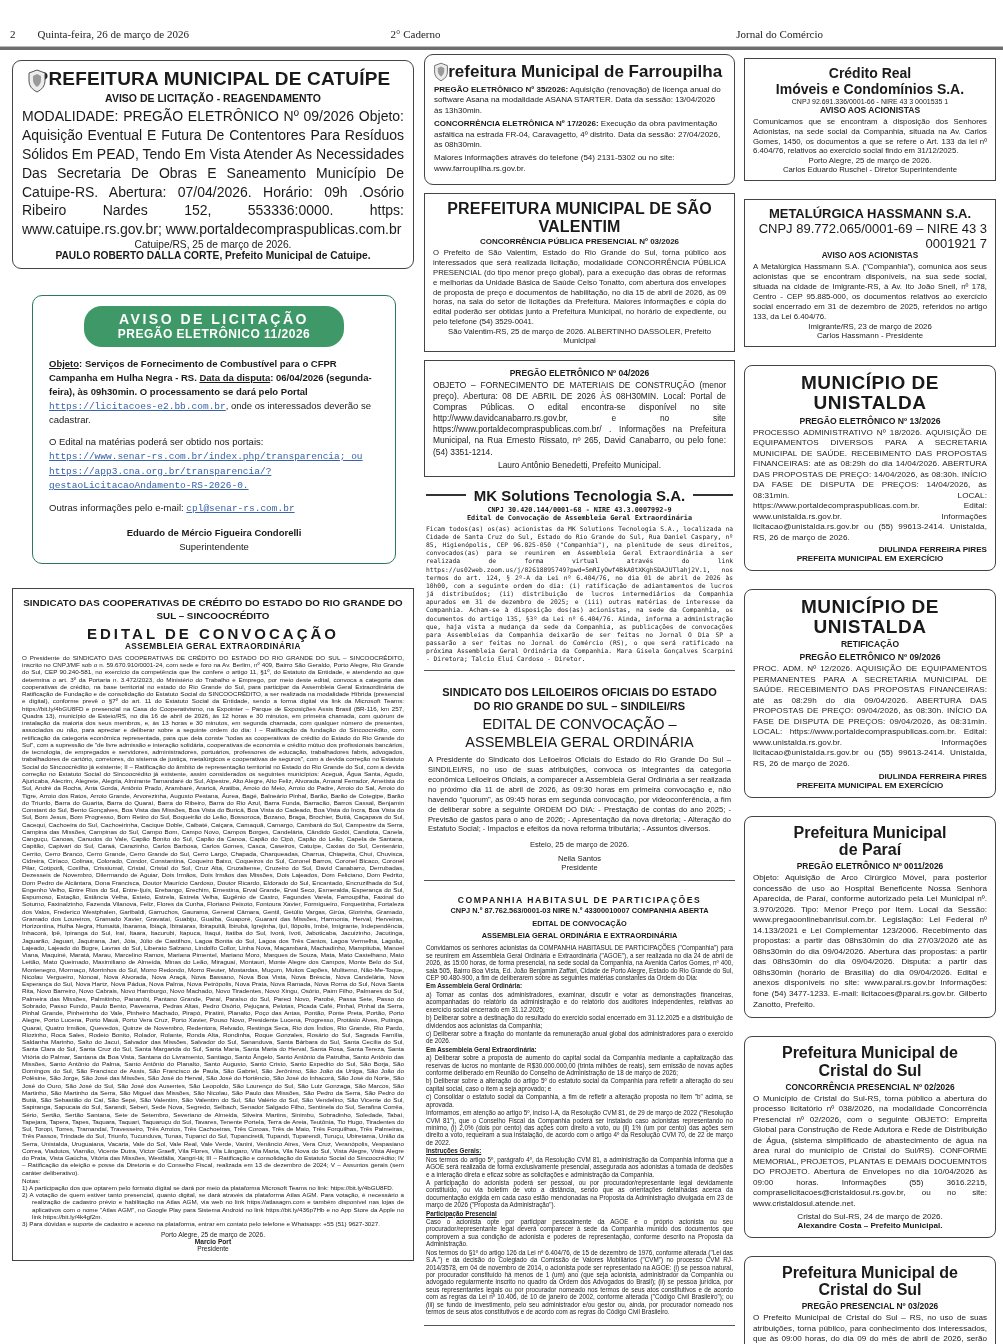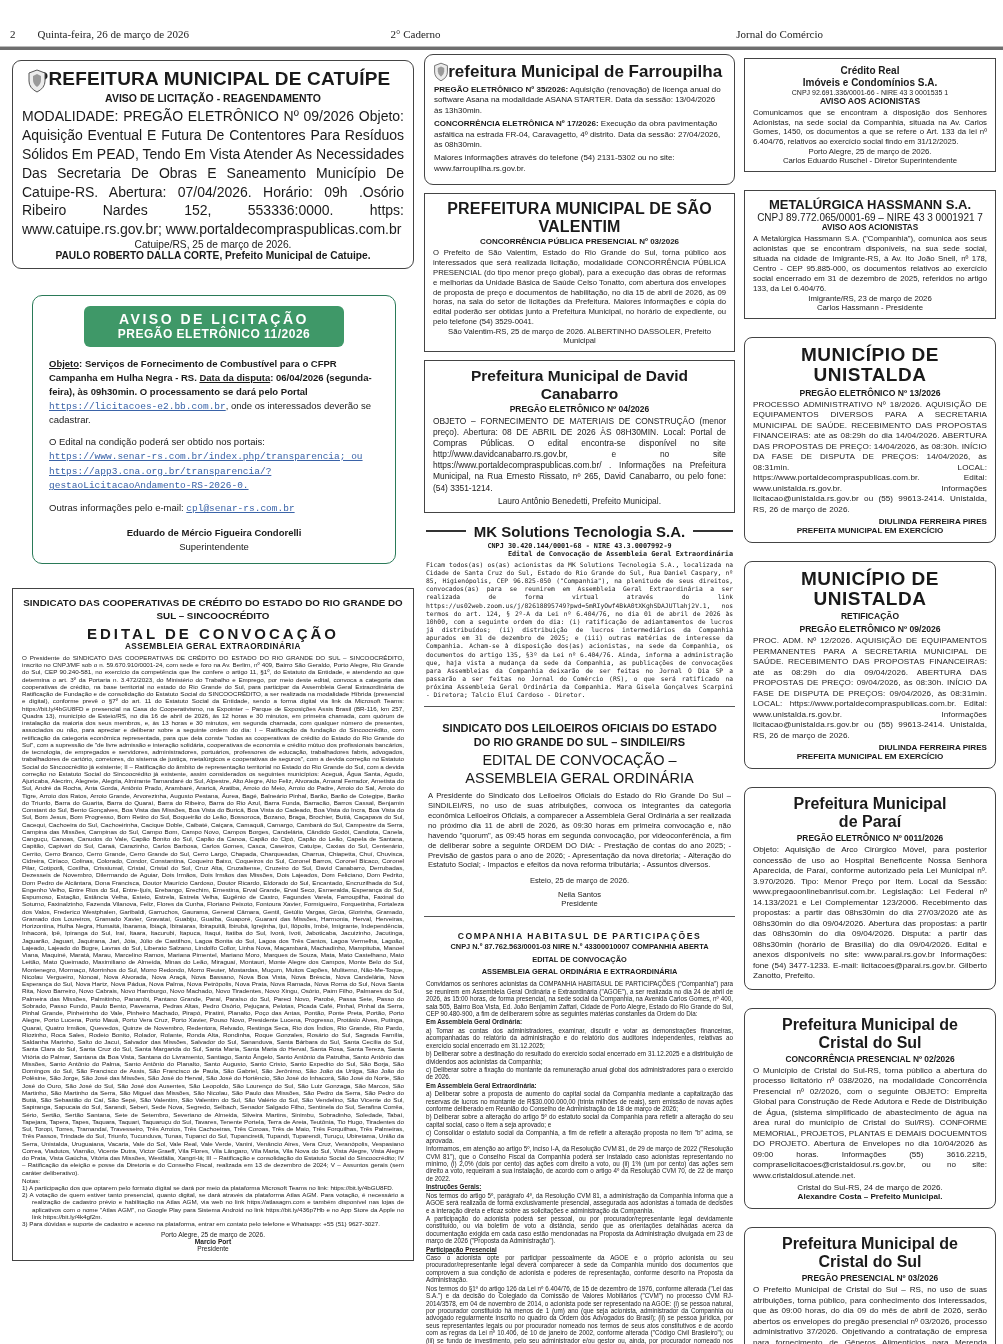--- a/index.html
+++ b/index.html
@@ -34,21 +34,21 @@
   #catuipe .sig1, #catuipe .sig2 { font-size:10.2px; text-align:center; }
   #catuipe .sig2 { font-weight:bold; }
 
   
   #senar { margin:26px 18px 0 20px; border:1.5px solid #2a7a58; border-radius:10px; overflow:hidden; background:#fff; }
   #senar .band { background:#1e6b50; color:#fff; display:flex; align-items:center; padding:7px 10px; min-height:44px; }
   #senar .logotxt { font-size:23px; font-weight:bold; letter-spacing:1px; margin-left:6px; }
   #senar .vsep { width:1px; align-self:stretch; background:#cfe6d8; margin:2px 12px; }
   #senar .orgl1 { font-size:11px; font-weight:bold; }
   #senar .orgl2 { font-size:9.5px; }
-  #senar .banner { width:72%; margin:10px auto 8px; background:#3f9868; border-radius:6px; color:#fff; text-align:center; padding:5px 0 6px; }
+  #senar .banner { width:72%; margin:10px auto 8px; background:#3f9868; border-radius:18px; color:#fff; text-align:center; padding:5px 0 6px; }
   #senar .banner .l1 { font-size:14px; font-weight:bold; letter-spacing:2.5px; }
   #senar .banner .l2 { font-size:12px; font-weight:bold; letter-spacing:.5px; }
   #senar .sbody { padding:2px 16px 10px; font-size:9.5px; line-height:1.45; }
   #senar .sbody p { margin-bottom:8px; }
   #senar a.lk { color:#3a63a8; text-decoration:underline;font-family:Liberation Mono, monospace; }
   #senar .ul { text-decoration:underline; }
   #senar .ssig { text-align:center; font-size:9.5px; margin-top:10px; }
 
   
   #sinco { margin-top:24px; border:1px solid #444; padding:8px 9px; }
@@ -79,50 +79,50 @@
   #dcanabarro h1 { font-size:15.5px; text-align:center; }
   #dcanabarro h2 { font-size:8.5px; text-align:center; margin:1px 0 2px; }
   #dcanabarro .body { font-size:8.4px; line-height:1.32; }
   #dcanabarro .sig { font-size:8.4px; text-align:center; margin-top:2px; }
 
   #mk { margin-top:10px; padding:0 2px 6px; border-bottom:1px solid #555; }
   #mk .titlerow { display:flex; align-items:center; gap:8px; }
   #mk .titlerow .rule { flex:1; border-top:2.5px solid #333; }
   #mk h1 { font-size:15px; font-weight:bold; white-space:nowrap; }
   #mk .cnpj { font-size:6.8px; font-weight:bold; text-align:center; margin-top:2px; font-family:"DejaVu Sans Mono", monospace; }
-  #mk .sub { font-size:6.8px; font-weight:bold; text-align:right; margin-bottom:3px; font-family:"DejaVu Sans Mono", monospace; }
+  #mk .sub { font-size:6.8px; font-weight:bold; text-align:center; margin-bottom:3px; font-family:"DejaVu Sans Mono", monospace; }
   #mk .body { font-size:6.3px; line-height:1.3; text-align:justify; font-family:"DejaVu Sans Mono", monospace; }
 
   #sindilei { margin-top:6px; padding:8px 4px 8px; border-bottom:1px solid #555; }
   #sindilei h1 { font-size:11px; text-align:center; line-height:1.3; }
   #sindilei h2 { font-size:14.5px; font-weight:normal; text-align:center; line-height:1.25; margin:2px 0 4px; }
   #sindilei .body { font-size:7.6px; line-height:1.3; text-align:justify; }
   #sindilei .pd { font-size:7.6px; text-align:center; margin-top:6px; }
   #sindilei .nm { font-size:7.6px; text-align:center; margin-top:5px; }
 
   #habitasul { margin-top:6px; padding:8px 2px 8px; border-bottom:1px solid #555; }
   #habitasul h1 { font-size:8.6px; text-align:center; letter-spacing:1.5px; }
   #habitasul .cnpj { font-size:7.4px; font-weight:bold; text-align:center; margin-top:1px; }
   #habitasul h2 { font-size:7.4px; text-align:center; margin-top:4px; }
   #habitasul h3 { font-size:7.4px; text-align:center; margin:3px 0 4px; }
   #habitasul p { font-size:6.3px; line-height:1.18; text-align:justify; margin-bottom:1px; }
   #habitasul p.hb { font-weight:bold; }
   #habitasul p.hu { font-weight:bold; text-decoration:underline; }
 
   
   #credreal { margin-top:4px; }
-  #credreal h1 { font-size:10px; text-align:center; line-height:1.15; }
+  #credreal h1 { font-size:14px; text-align:center; line-height:1.15; }
   #credreal .cnpj { font-size:7px; text-align:center; margin-top:1px; }
   #credreal h2 { font-size:8.5px; text-align:center; margin-bottom:2px; }
   #credreal .body { font-size:7.8px; line-height:1.25; text-align:justify; }
   #credreal .pd, #credreal .sig { font-size:7.8px; text-align:center; }
 
   #hassmann { margin-top:18px; }
   #hassmann h1 { font-size:13px; text-align:center; }
-  #hassmann .cnpj { font-size:10px; text-align:center; }
+  #hassmann .cnpj { font-size:13px; text-align:right; }
   #hassmann h2 { font-size:8.2px; text-align:center; margin-bottom:2px; }
   #hassmann .body { font-size:7.8px; line-height:1.28; text-align:justify; }
   #hassmann .pd, #hassmann .sig { font-size:7.8px; text-align:center; }
 
   .muni { margin-top:18px; border:1.5px solid #444; border-radius:8px; padding:7px 8px; }
   .muni h1 { font-size:19px; text-align:center; line-height:1.05; letter-spacing:.5px; }
   .muni .ret { font-size:8.5px; font-weight:bold; text-align:center; margin-top:2px; }
   .muni h2 { font-size:8.6px; text-align:center; margin:3px 0 2px; }
   .muni .body { font-size:8.1px; line-height:1.3; text-align:justify; letter-spacing:.1px; }
   .muni .s1 { font-size:8.1px; font-weight:bold; text-align:right; margin-top:2px; }
@@ -165,21 +165,21 @@
       <div class="sig2">PAULO ROBERTO DALLA CORTE, Prefeito Municipal de Catuipe.</div>
     </div>
 
     <div id="senar">
       <div class="banner">
         <div class="l1">AVISO DE LICITAÇÃO</div>
         <div class="l2">PREGÃO ELETRÔNICO 11/2026</div>
       </div>
       <div class="sbody">
         <p><b><span class="ul">Objeto</span></b><b><span>: Serviços de Fornecimento de Combustível para o CFPR Campanha em Hulha Negra - RS. </span></b><b><span class="ul">Data da disputa</span></b><b><span>: 06/04/2026 (segunda-feira), às 09h30min. O processamento se dará pelo Portal </span></b><a class="lk">https://licitacoes-e2.bb.com.br</a><span>, onde os interessados deverão se cadastrar.</span></p>
-        <p><span>O Edital na condição poderá ser obtido nos portais:</span><br><a class="lk">https://www.senar-rs.com.br/index.php/transparencia; ou</a><br><a class="lk">https://app3.cna.org.br/transparencia/?gestaoLicitacaoAndamento-RS-2026-0.</a></p>
+        <p><span>O Edital na matérias poderá ser obtido nos portais:</span><br><a class="lk">https://www.senar-rs.com.br/index.php/transparencia; ou</a><br><a class="lk">https://app3.cna.org.br/transparencia/?gestaoLicitacaoAndamento-RS-2026-0.</a></p>
         <p><span>Outras informações pelo e-mail: </span><a class="lk">cpl@senar-rs.com.br</a></p>
         <div class="ssig">
           <b>Eduardo de Mércio Figueira Condorelli</b><br>
           <span>Superintendente</span>
         </div>
       </div>
     </div>
 
     <div id="sinco">
       <h1>SINDICATO DAS COOPERATIVAS DE CRÉDITO DO ESTADO DO RIO GRANDE DO SUL – SINCOOCRÉDITO</h1>
@@ -212,21 +212,20 @@
     </div>
 
     <div id="svalentim" class="square-box">
       <h1>PREFEITURA MUNICIPAL DE SÃO VALENTIM</h1>
       <h2>CONCORRÊNCIA PÚBLICA PRESENCIAL Nº 03/2026</h2>
       <div class="body jc">O Prefeito de São Valentim, Estado do Rio Grande do Sul, torna público aos interessados que será realizada licitação, modalidade CONCORRÊNCIA PÚBLICA PRESENCIAL (do tipo menor preço global), para a execução das obras de reformas e melhorias da Unidade Básica de Saúde Celso Tonatto, com abertura dos envelopes de proposta de preço e documentos de habilitação, no dia 15 de abril de 2026, às 09 horas, na sala do setor de licitações da Prefeitura. Maiores informações e cópia do edital poderão ser obtidas junto a Prefeitura Municipal, no horário de expediente, ou pelo telefone (54) 3529-0041.</div>
       <div class="sig">São Valentim-RS, 25 de março de 2026. ALBERTINHO DASSOLER, Prefeito Municipal</div>
     </div>
 
     <div id="dcanabarro" class="square-box">
-      <h1>Prefeitura Municipal de David Canabarro</h1>
       <h2>PREGÃO ELETRÔNICO Nº 04/2026</h2>
       <div class="body jc">OBJETO – FORNECIMENTO DE MATERIAIS DE CONSTRUÇÃO (menor preço). Abertura: 08 DE ABRIL DE 2026 ÀS 08H30MIN. Local: Portal de Compras Públicas. O edital encontra-se disponível no site http://www.davidcanabarro.rs.gov.br, e no site https://www.portaldecompraspublicas.com.br/ . Informações na Prefeitura Municipal, na Rua Ernesto Rissato, nº 265, David Canabarro, ou pelo fone: (54) 3351-1214.</div>
       <div class="sig">Lauro Antônio Benedetti, Prefeito Municipal.</div>
     </div>
 
     <div id="mk">
       <div class="titlerow">
         <span class="rule"></span>
         <h1>MK Solutions Tecnologia S.A.</h1>
         <span class="rule"></span>

